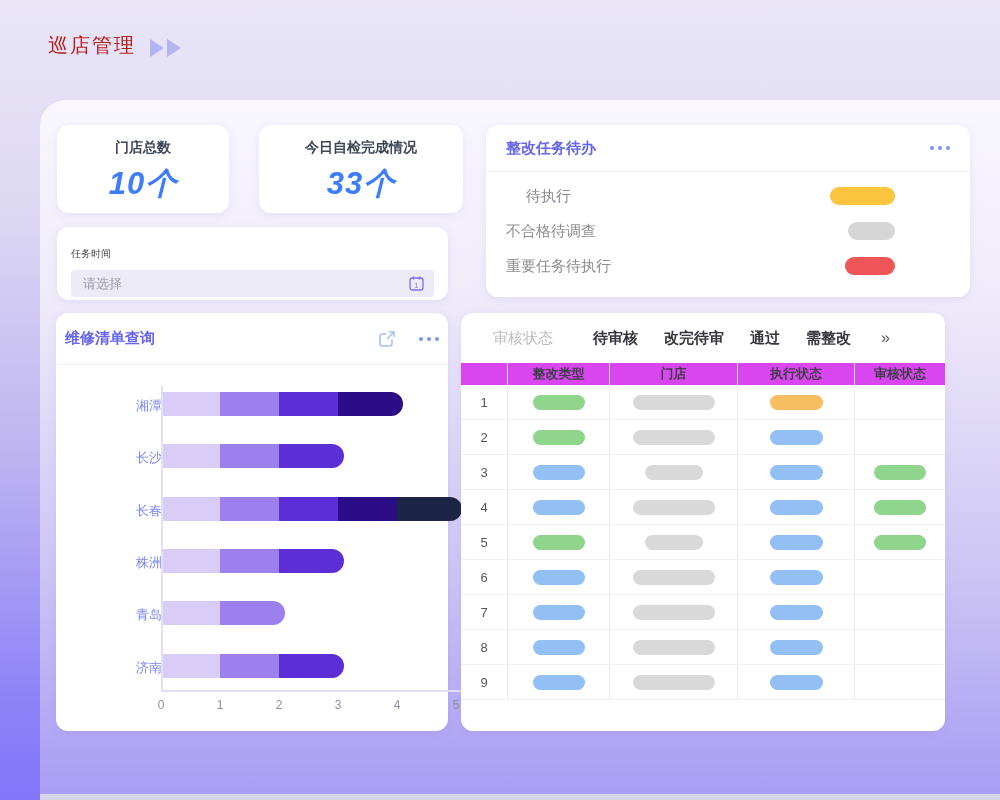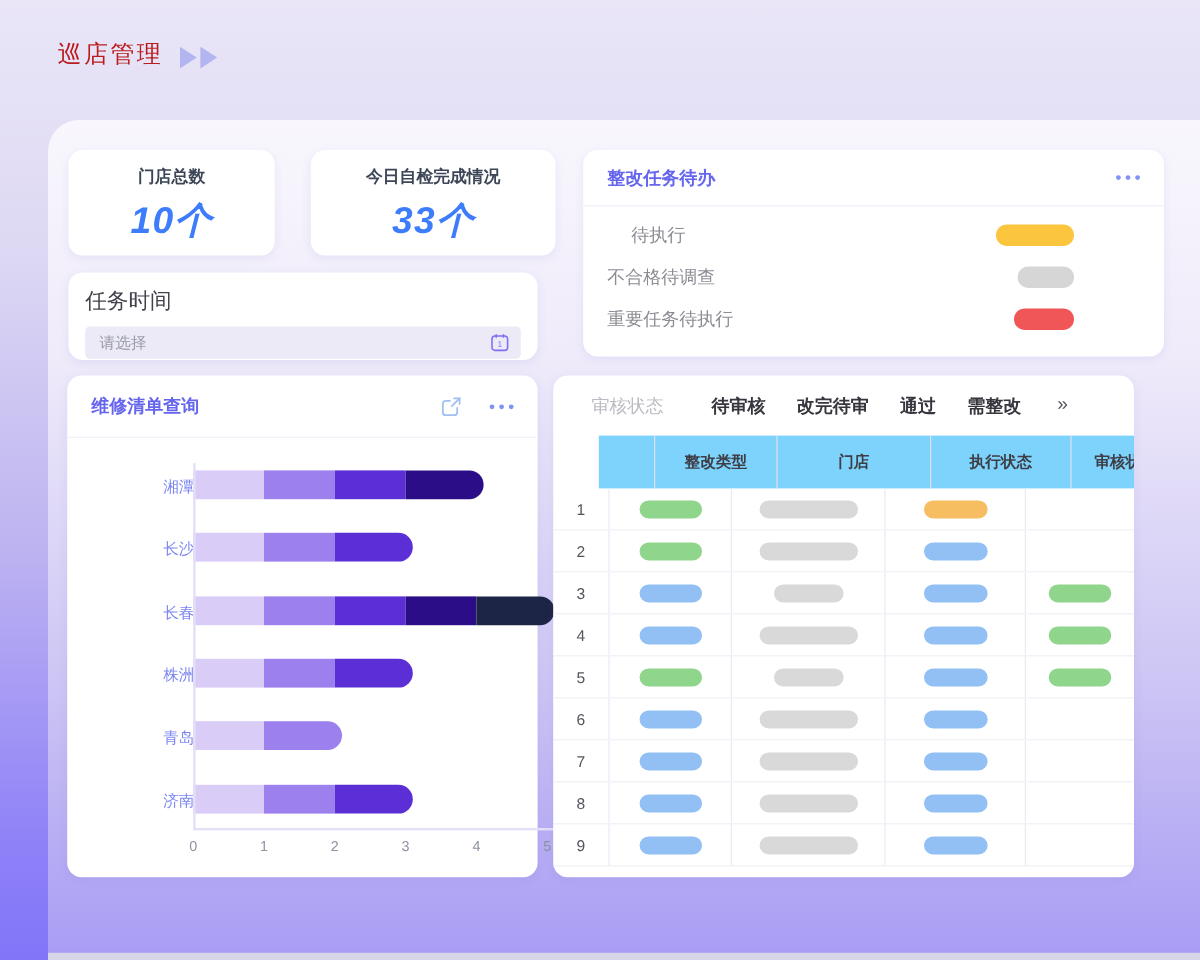--- a/index.html
+++ b/index.html
@@ -26,32 +26,32 @@
 
   .card { position:absolute; background:#FFFFFF; border-radius:12px; box-shadow:0 2px 8px rgba(110,100,210,0.10); }
 
   
   .stat-card { width:172px; height:88px; text-align:center; padding-top:14px; }
   .stat-label { font-size:14px; color:#3D4657; font-weight:bold; }
   .stat-value { font-size:31px; font-weight:bold; font-style:italic; color:#3D7CFA; margin-top:6px; letter-spacing:1px; }
 
   
   .tasktime-card { left:17px; top:127px; width:391px; height:73px; padding:12px 14px 0 14px; }
-  .tasktime-label { font-size:18px; color:#42424C; }
+  .tasktime-label { font-size:10px; color:#42424C;margin-top:8px; }
   .date-input { margin-top:9px; height:27px; background:#ECEAF7; border-radius:4px; display:flex; align-items:center; justify-content:space-between; padding:0 9px 0 12px; cursor:pointer; }
   .date-placeholder { font-size:13px; color:#9A9BA8; }
 
   
   .panel-title { font-size:15px; font-weight:bold; color:#6565EE; }
   .dots { display:flex; gap:4px; cursor:pointer; }
   .dots i { width:4px; height:4px; border-radius:50%; background:#7E93F4; display:block; }
 
   
   .repair-card { left:16px; top:213px; width:392px; height:418px; }
-  .repair-header { height:52px; display:flex; align-items:center; padding:0 20px; border-bottom:1px solid #F2F0FA; }
+  .repair-header { height:52px; display:flex; align-items:center; padding:0 9px; border-bottom:1px solid #F2F0FA; }
   .repair-header .panel-title { flex:1; }
   .chart-area { position:absolute; left:0; top:53px; right:0; bottom:0;margin-left:46px; }
   .cat-label { position:absolute; width:46px; text-align:right; font-size:13px; color:#7B86F2; }
   .bar-track { position:absolute; height:24px; display:flex; }
   .bar-seg { height:24px; }
   .bar-seg:last-child { border-radius:0 12px 12px 0; }
   .axis-y { position:absolute; width:2px; background:#E3DFF5; }
   .axis-x { position:absolute; height:2px; background:#E3DFF5; }
   .tick-label { position:absolute; font-size:12px; color:#8D93A1; transform:translateX(-50%); }
 
@@ -62,21 +62,21 @@
   .todo-row { position:absolute; left:20px; right:20px; height:24px; display:flex; align-items:center; }
   .todo-label { font-size:15px; color:#8C8C95; flex:1; }
   .todo-pill { height:18px; border-radius:9px; position:absolute; }
 
   
   .table-card { left:421px; top:213px; width:484px; height:418px; overflow:hidden; }
   .tabs-row { height:50px; display:flex; align-items:center; padding-left:32px; gap:26px; }
   .tab-filter-label { font-size:15px; color:#BABAC3; margin-right:14px; }
   .tab-item { font-size:15px; color:#36363E; font-weight:bold; cursor:pointer; }
   .tab-more { font-size:16px; color:#55555E; cursor:pointer; margin-left:4px; }
-  .grid-header { display:grid; grid-template-columns:47px 102px 128px 117px 90px; height:44px; background:#7dd3fc;margin-left:38px; }
+  .grid-header { display:grid; grid-template-columns:47px 102px 128px 117px 90px; height:22px; background:#d946ef; }
   .grid-header .hcell { display:flex; align-items:center; justify-content:center; font-size:13px; font-weight:bold; color:#3E3E46; border-right:1px solid #E2DEF2; }
   .grid-header .hcell:last-child { border-right:none; }
   .grid-row { display:grid; grid-template-columns:47px 102px 128px 117px 90px; height:35px; border-bottom:1px solid #F0F0F6; }
   .grid-row .cell { display:flex; align-items:center; justify-content:center; border-right:1px solid #EBE8F5; }
   .grid-row .cell:last-child { border-right:none; }
   .row-num { font-size:13px; color:#55555E; }
   .pill { height:15px; border-radius:8px; }
 
   svg { display:block; }
 </style>

